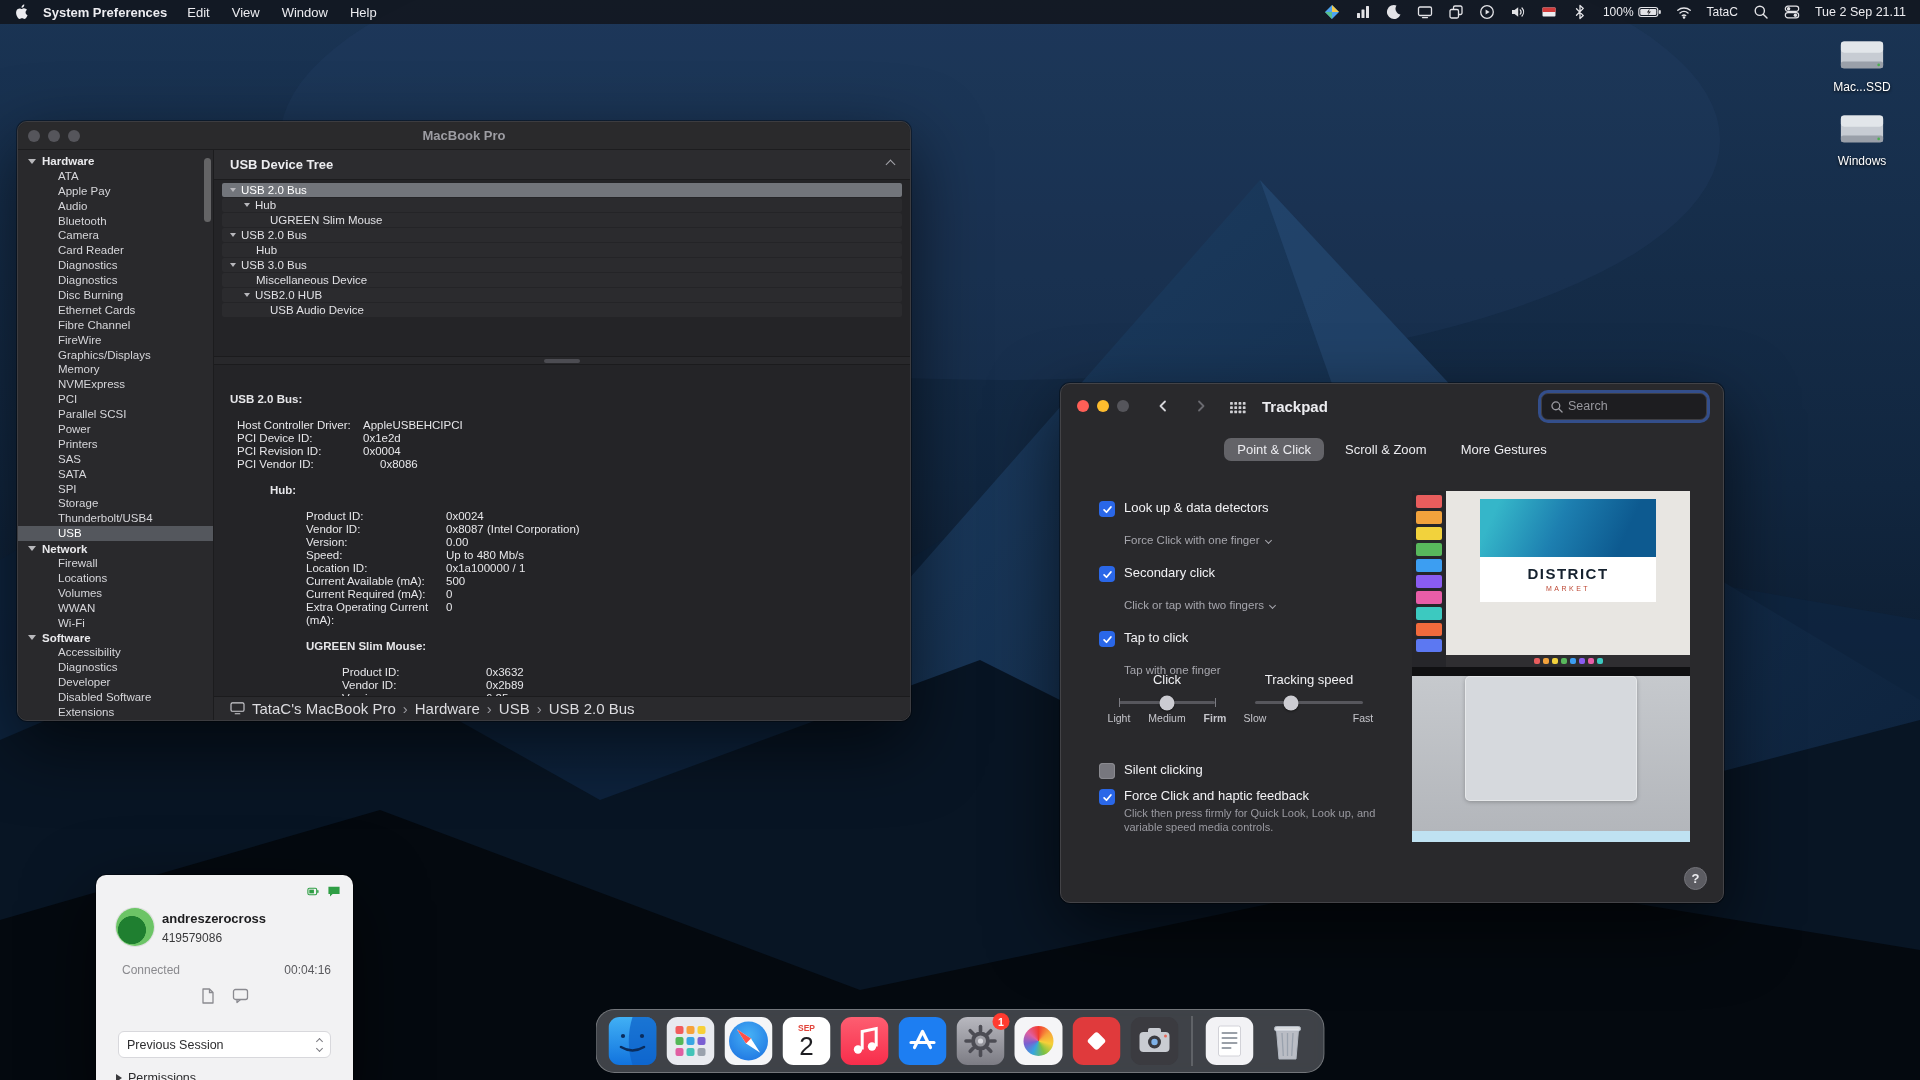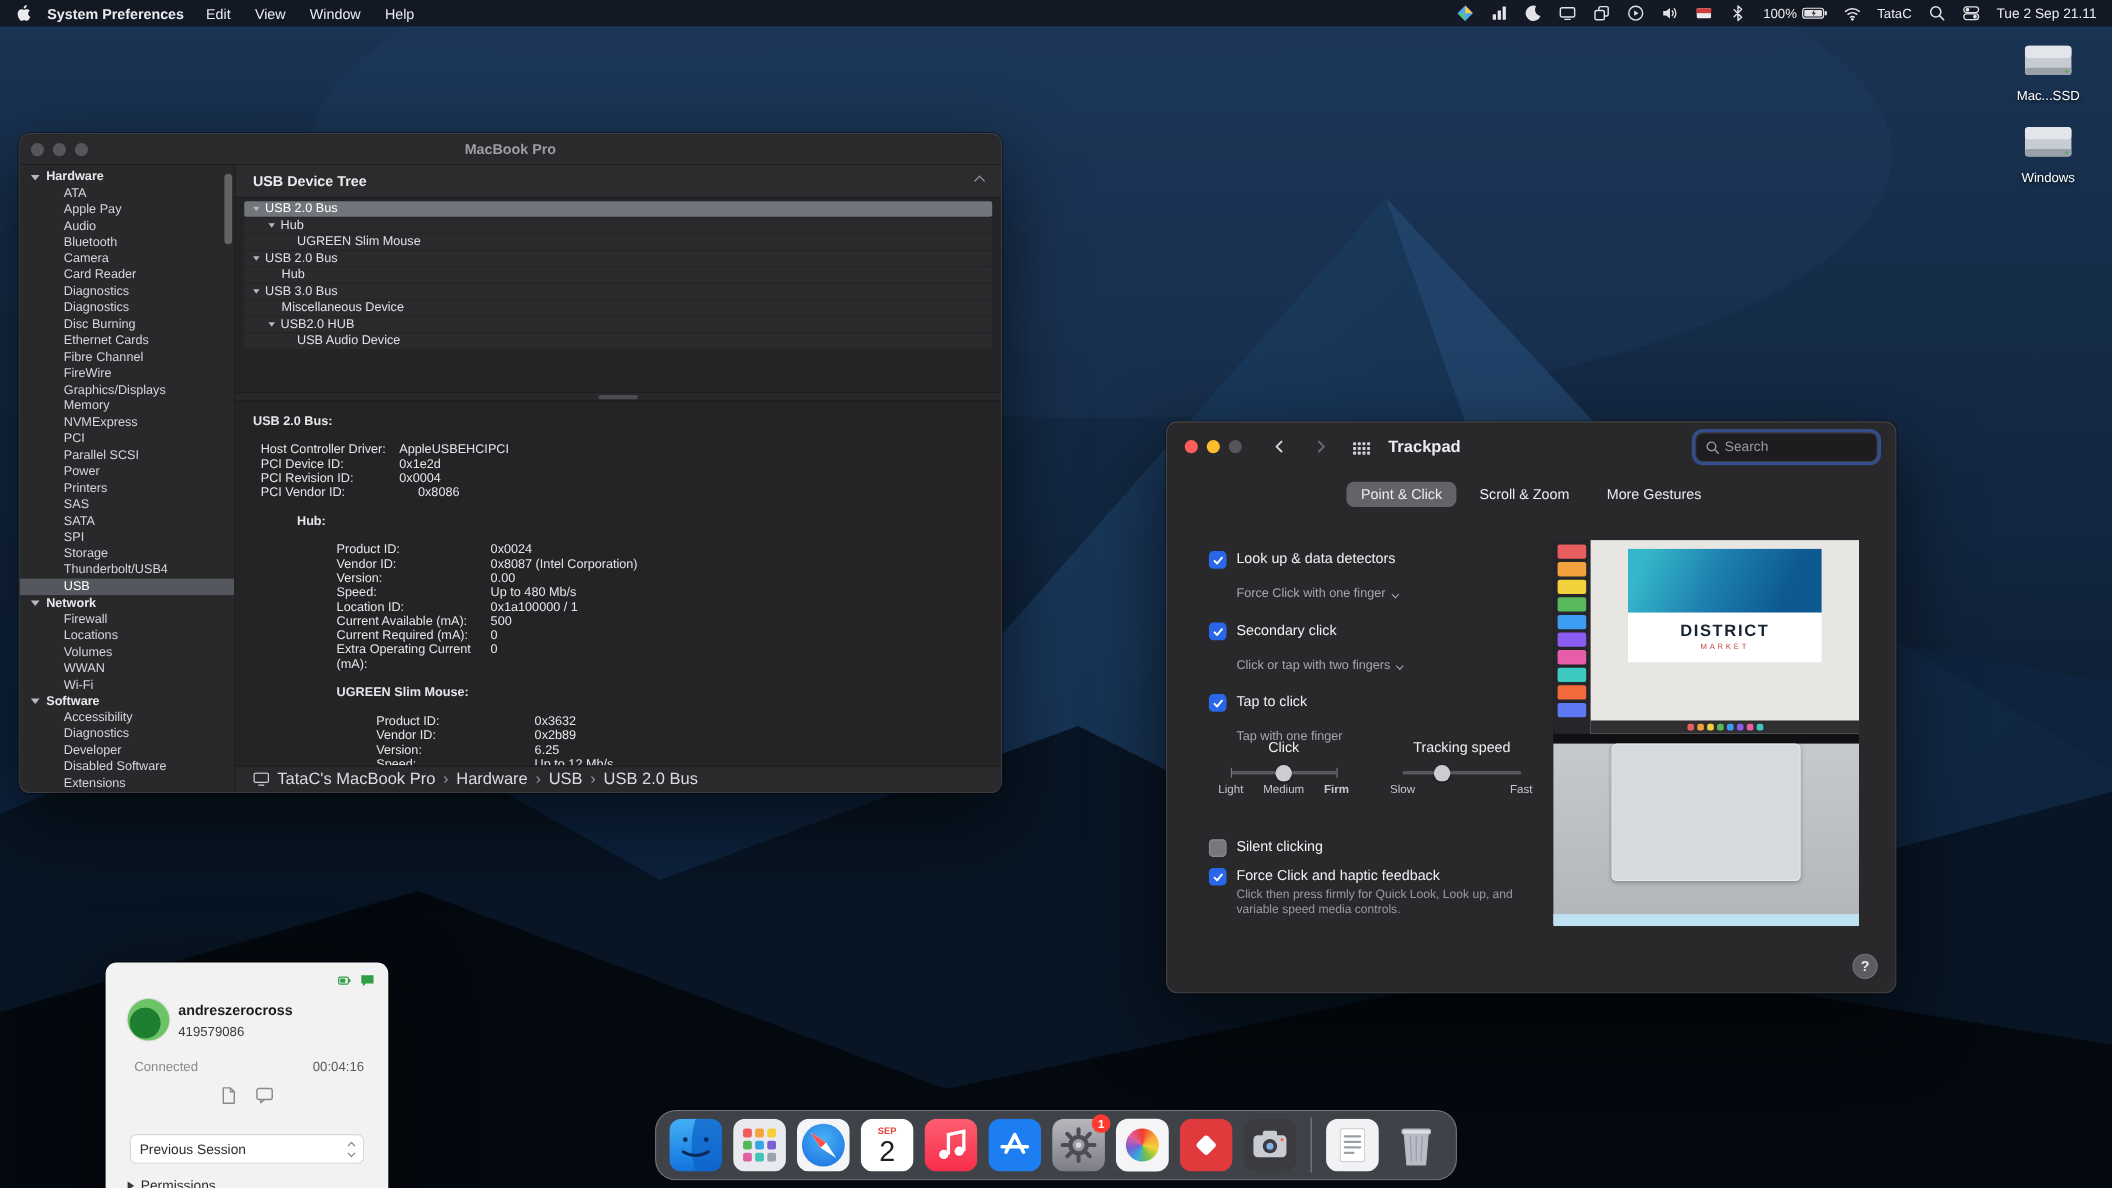--- a/index.html
+++ b/index.html
@@ -77,21 +77,21 @@
 .tp-option{display:flex;gap:9px;margin-bottom:19px}
 .cb{width:16px;height:16px;border-radius:4px;flex:none;margin-top:1px;display:flex;align-items:center;justify-content:center}
 .cb.on{background:#2a67e8}
 .cb.off{background:#77777e;box-shadow:inset 0 0 0 1px #8a8a90}
 .opt-label{font-size:13px;color:#f2f2f5}
 .opt-sub{font-size:11.5px;color:#a6a6ad;margin-top:19px;display:flex;align-items:center;gap:6px}
 .opt-desc{font-size:11px;color:#9a9aa1;line-height:14px;margin-top:3px;width:252px}
 .tp-sliders{position:absolute;top:288px;left:58px;width:330px;height:70px}
 .s-group{position:absolute;top:0}
 .g1{left:0;width:96px}
-.g2{left:156px;width:108px}
+.g2{left:136px;width:108px}
 .s-label{text-align:center;font-size:13px;color:#f0f0f3;white-space:nowrap}
 .s-track{position:relative;height:3px;background:#57575d;border-radius:2px;margin-top:14px}
 .s-tickmark{position:absolute;top:-3px;width:1px;height:9px;background:#7c7c83}
 .s-thumb{position:absolute;top:50%;width:15px;height:15px;border-radius:50%;background:#ccccd2;box-shadow:0 1px 2px rgba(0,0,0,.5);transform:translate(-50%,-50%)}
 .s-ticks{position:relative;margin-top:8px;height:12px;font-size:10.5px;color:#c6c6cc}
 .s-tick{position:absolute;transform:translateX(-50%);white-space:nowrap}
 .tp-extra{position:absolute;top:378px;left:38px;width:305px}
 .tp-extra .tp-option{margin-bottom:9px}
 .tp-video{position:absolute;left:351px;top:107px;width:278px;height:351px;background:#101012;overflow:hidden}
 .v-screen{position:relative;height:50%;background:#1c1c1f;display:flex}
@@ -393,21 +393,21 @@
           <div class="tree-row" style="padding-left: 36px;">
             <span class="tri-space"></span>
             <span>USB Audio Device</span>
           </div>
         </div>
       <div class="si-splitter">
           <span class="dimple"></span>
         </div>
       <div class="si-details" id="si-details">
           <div class="si-sec">
-            <div class="si-h" style="padding-left: 16px;">USB 2.0 Bus:</div>
+            <div class="si-h" style="padding-left: 16px; margin-top: 16px;">USB 2.0 Bus:</div>
             <div class="si-row" style="padding-left: 23px;">
               <span class="si-lab" style="width: 126px;">Host Controller Driver:</span>
               <span class="si-val">AppleUSBEHCIPCI</span>
             </div>
             <div class="si-row" style="padding-left: 23px;">
               <span class="si-lab" style="width: 126px;">PCI Device ID:</span>
               <span class="si-val">0x1e2d</span>
             </div>
             <div class="si-row" style="padding-left: 23px;">
               <span class="si-lab" style="width: 126px;">PCI Revision ID:</span>

